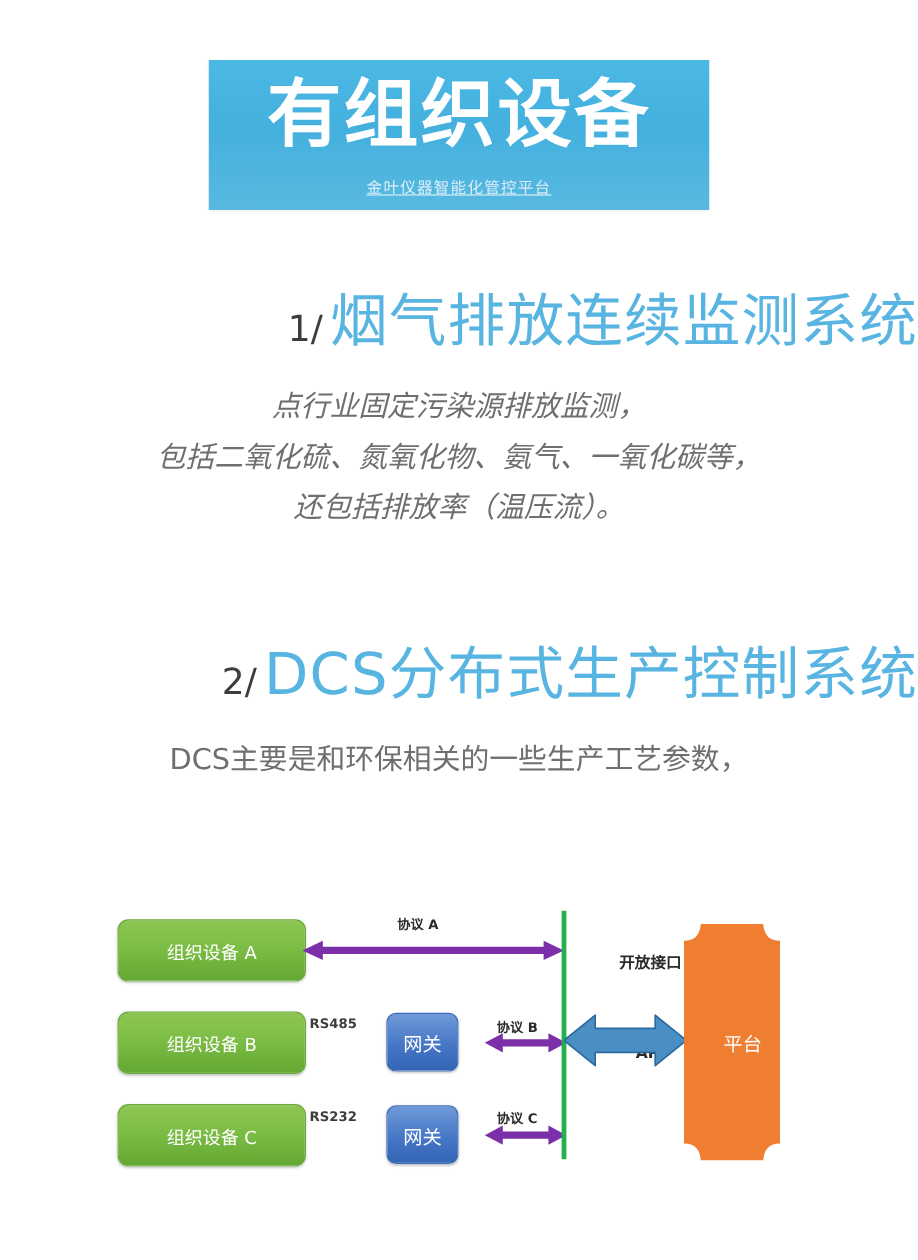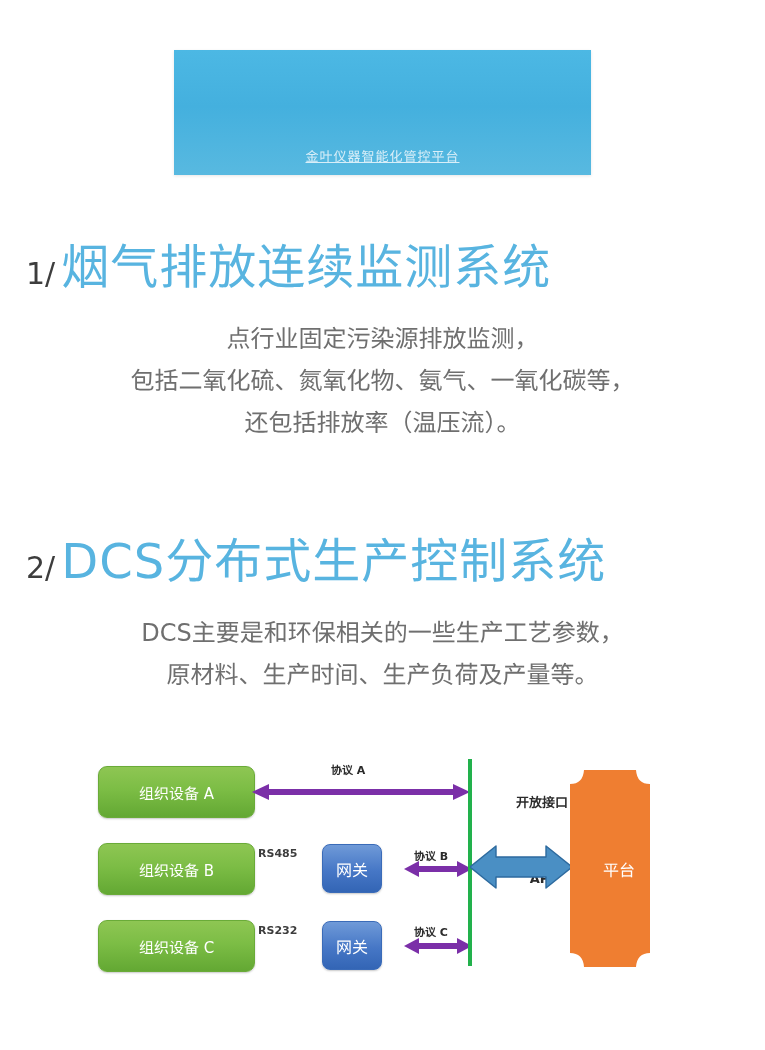--- a/index.html
+++ b/index.html
@@ -51,21 +51,21 @@
     letter-spacing: 1px;
     white-space: nowrap;
     text-decoration: underline;
   }
 
   
   .section-heading {
     position: absolute;
     left: 0;
     right: 0;
-    text-align: left;
+    text-align: right;
     white-space: nowrap;
     padding-left: 26px;
   }
   .sec-num {
     color: #3d3d3d;
     font-size: 30px;
     font-weight: normal;
     vertical-align: baseline;
   }
   .sec-title {
@@ -80,21 +80,21 @@
     left: 0;
     right: 0;
     text-align: center;
     color: #6f6f6f;
     font-size: 24px;
     line-height: 42px;
   }
   .body-copy div { white-space: nowrap; }
 
   #heading-1 { top: 228px; }
-  #para-1    { top: 318px; }
+  #para-1    { top: 318px; font-style: italic; }
   #heading-2 { top: 522px; }
   #para-2    { top: 612px; }
 
   
   .diagram {
     position: absolute;
     left: 0;
     top: 745px;
     width: 765px;
     height: 265px;
@@ -213,40 +213,40 @@
     text-align: center;
     color: #ffffff;
     font-size: 16px;
     white-space: nowrap;
   }
 </style>
 </head>
 <body>
 
 <div class="banner">
+  <div class="banner-title">有组织设备</div>
   <div class="banner-subtitle">金叶仪器智能化管控平台</div>
 </div>
 
 <div class="section-heading" id="heading-1">
   <span class="sec-num">1/</span><span class="sec-title">烟气排放连续监测系统</span>
 </div>
 
 <div class="body-copy" id="para-1">
   <div>点行业固定污染源排放监测，</div>
   <div>包括二氧化硫、氮氧化物、氨气、一氧化碳等，</div>
   <div>还包括排放率（温压流）。</div>
 </div>
 
 <div class="section-heading" id="heading-2">
   <span class="sec-num">2/</span><span class="sec-title">DCS分布式生产控制系统</span>
 </div>
 
 <div class="body-copy" id="para-2">
   <div>DCS主要是和环保相关的一些生产工艺参数，</div>
-  <div>原材料、生产时间、生产负荷及产量等。</div>
 </div>
 
 <div class="diagram">
 
   <div class="dev-box" id="dev-a">
     <span>组织设备 A</span>
   </div>
   <div class="dev-box" id="dev-b">
     <span>组织设备 B</span>
   </div>

